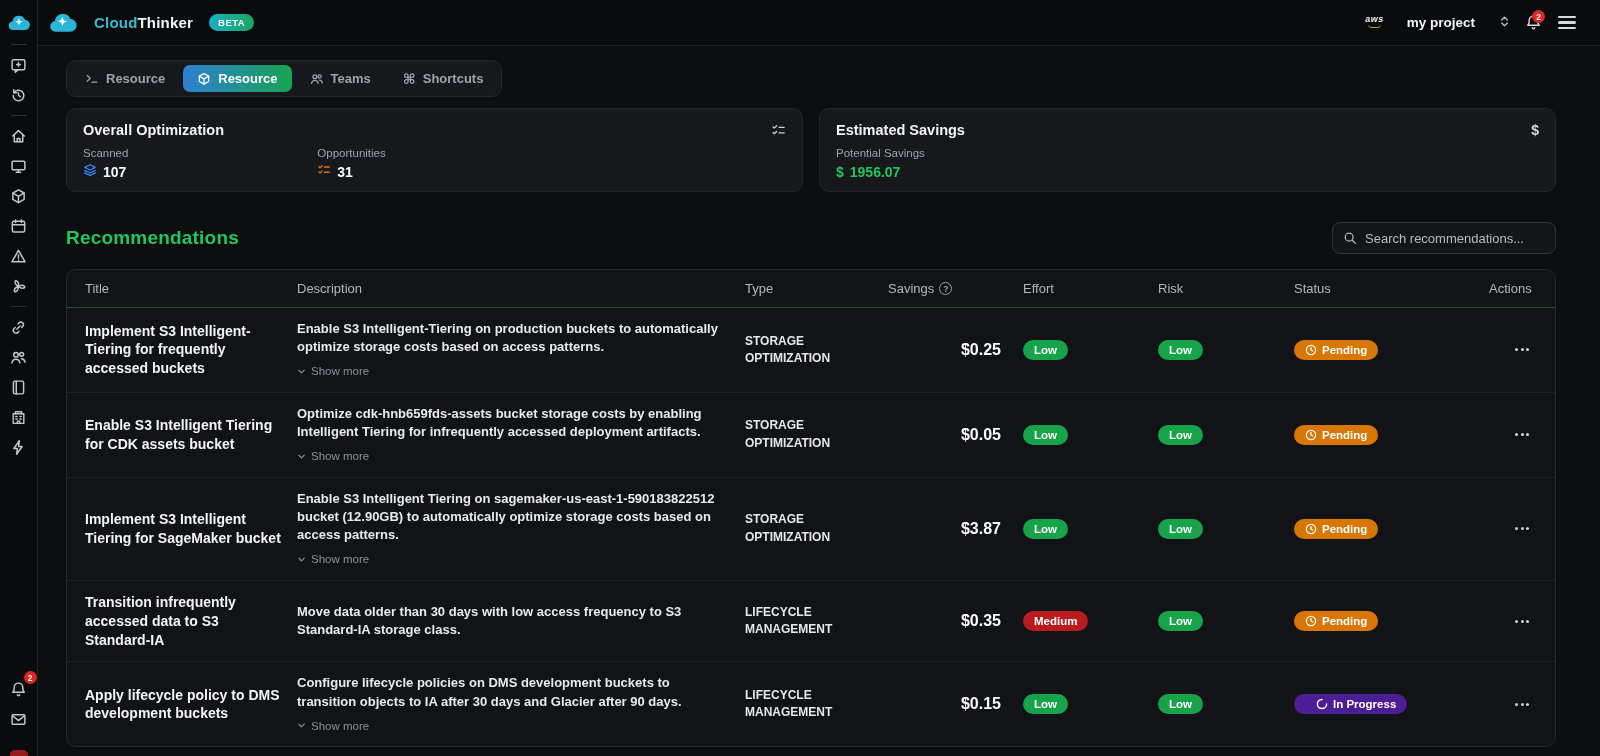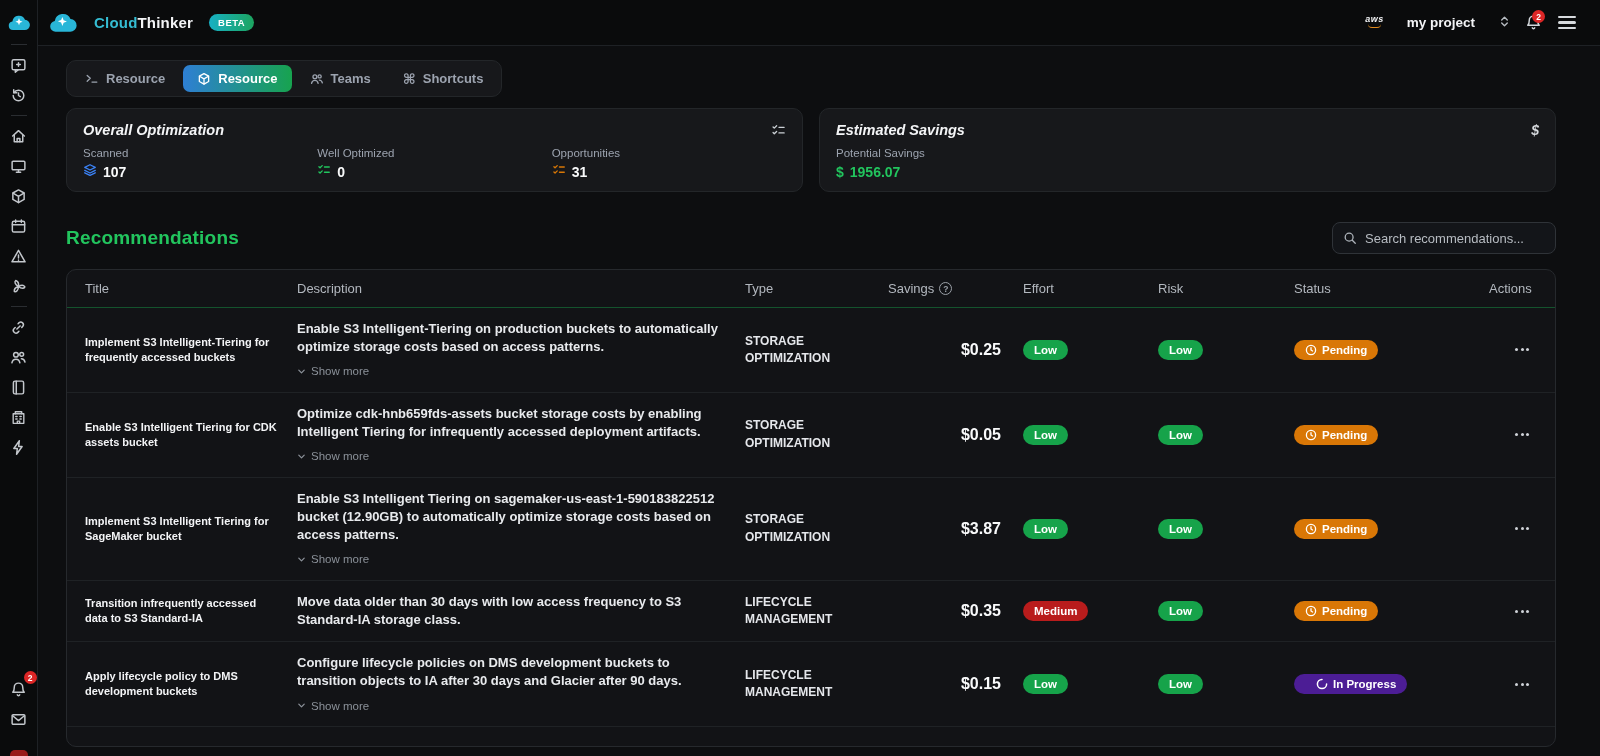--- a/index.html
+++ b/index.html
@@ -51,21 +51,21 @@
     border-radius:10px; padding:4px; }
   .tab { display:flex; align-items:center; gap:7px; color:#9ca3af; font-size:13px; font-weight:600;
     padding:6px 14px; border-radius:7px; cursor:pointer; background:transparent; border:none;
     font-family:inherit; }
   .tab svg { width:14px; height:14px; }
   .tab .cmd { font-size:14px; line-height:1; }
   .tab.active { background:linear-gradient(90deg,#2e7fd4,#17a34f); color:#fff; }
 
   .cards { display:grid; grid-template-columns:1fr 1fr; gap:16px; margin-top:11px; }
   .card { background:#17181b; border:1px solid #232629; border-radius:10px; padding:13px 16px 14px; height:84px; }
-  .card-head { display:flex; justify-content:space-between; align-items:center;font-style:italic; }
+  .card-head { display:flex; justify-content:space-between; align-items:center; }
   .card-title { font-size:14.5px; font-weight:700; color:#f3f4f6; }
   .card-corner { color:#cbd0d5; } .card-corner svg { width:15px; height:15px; display:block; }
   .card-corner.dollar { font-size:14px; font-weight:700; color:#d7dade; }
   .stats { display:grid; grid-template-columns:1fr 1fr 1fr; margin-top:9px; }
   .stat-label { font-size:11.5px; color:#9ca3af; }
   .stat-val { display:flex; align-items:center; gap:6px; margin-top:4px; font-size:14px;
     font-weight:700; color:#f9fafb; }
   .stat-val svg { width:14px; height:14px; }
   .ic-blue { color:#3b82f6; } .ic-green { color:#22c55e; } .ic-amber { color:#d97706; }
   .savings-val { display:flex; align-items:center; gap:6px; margin-top:5px; color:#22c55e;
@@ -86,21 +86,21 @@
   .grid-row { display:grid; grid-template-columns:212px 448px 143px 135px 135px 136px 195px 1fr;
     padding-left:18px; align-items:center; }
   .thead { height:38px; border-bottom:1px solid #14532d; color:#b3b8bf; font-size:13px; }
   .th { display:flex; align-items:center; gap:5px; }
   .th-actions { justify-content:flex-end; padding-right:24px; }
   .help-circle { width:13px; height:13px; border:1.2px solid #9aa0a7; border-radius:50%;
     color:#9aa0a7; font-size:8.5px; font-weight:700; display:inline-flex; align-items:center;
     justify-content:center; }
   .trow { border-bottom:1px solid #1f2225; padding-top:12px; padding-bottom:12px; }
   .trow:last-child { border-bottom:none; }
-  .cell-title { font-size:11px; font-weight:600; color:#f3f4f6; line-height:1.35; padding-right:16px; }
+  .cell-title { font-size:14px; font-weight:600; color:#f3f4f6; line-height:1.35; padding-right:16px; }
   .cell-desc { padding-right:22px; align-self:center; }
   .cell-desc .desc-text { font-size:13px; font-weight:600; color:#e8eaed; line-height:1.4; }
   .show-more { display:inline-flex; align-items:center; gap:5px; margin-top:9px; color:#8b9199;
     font-size:11.5px; background:none; border:none; cursor:pointer; font-family:inherit; padding:0; }
   .show-more svg { width:9px; height:9px; }
   .cell-type { font-size:12px; font-weight:600; color:#e5e7eb; line-height:1.45; padding-right:14px; }
   .cell-savings { text-align:right; padding-right:22px; font-size:16px; font-weight:700; color:#f9fafb; }
   .badge { display:inline-flex; align-items:center; gap:5px; border-radius:999px; padding:4px 11px;
     font-size:11.5px; font-weight:700; color:#fff; width:max-content; }
   .badge-low { background:#16a34a; }
@@ -320,34 +320,20 @@
               <svg viewBox="0 0 16 16" fill="none" stroke="currentColor" stroke-width="1.5" stroke-linecap="round" stroke-linejoin="round">
                   <path d="M8 2l6 3-6 3-6-3z"></path>
                   <path d="M2 8.4l6 3 6-3"></path>
                   <path d="M2 11.2l6 3 6-3"></path>
                 </svg>
             </span>
             <span>107</span>
           </div>
         </div>
         <div class="stat">
-          <div class="stat-label">Well Optimized</div>
-          <div class="stat-val">
-            <span class="ic-green">
-              <svg viewBox="0 0 16 16" fill="none" stroke="currentColor" stroke-width="1.5" stroke-linecap="round" stroke-linejoin="round">
-                  <path d="M2.2 4.2l1.3 1.3L6 3"></path>
-                  <path d="M8.5 4.6H14"></path>
-                  <path d="M2.2 10.2l1.3 1.3L6 9"></path>
-                  <path d="M8.5 10.6H14"></path>
-                </svg>
-            </span>
-            <span>0</span>
-          </div>
-        </div>
-        <div class="stat">
           <div class="stat-label">Opportunities</div>
           <div class="stat-val">
             <span class="ic-amber">
               <svg viewBox="0 0 16 16" fill="none" stroke="currentColor" stroke-width="1.5" stroke-linecap="round" stroke-linejoin="round">
                   <path d="M2.2 4.2l1.3 1.3L6 3"></path>
                   <path d="M8.5 4.6H14"></path>
                   <path d="M2.2 10.2l1.3 1.3L6 9"></path>
                   <path d="M8.5 10.6H14"></path>
                 </svg>
             </span>

